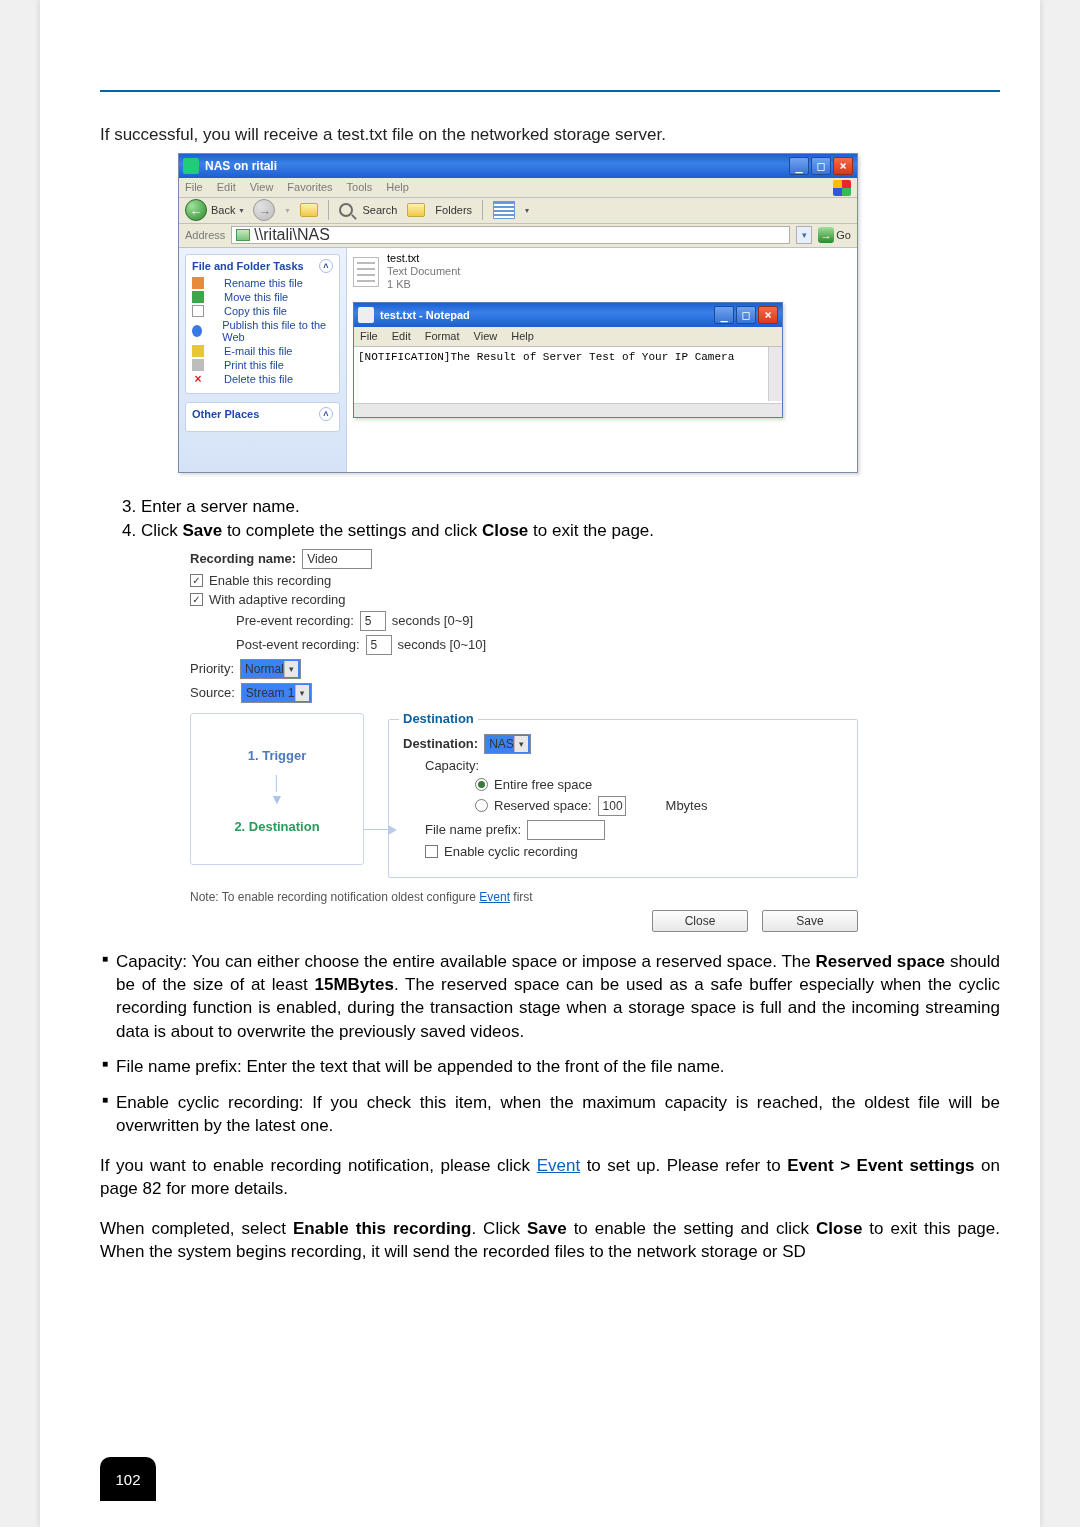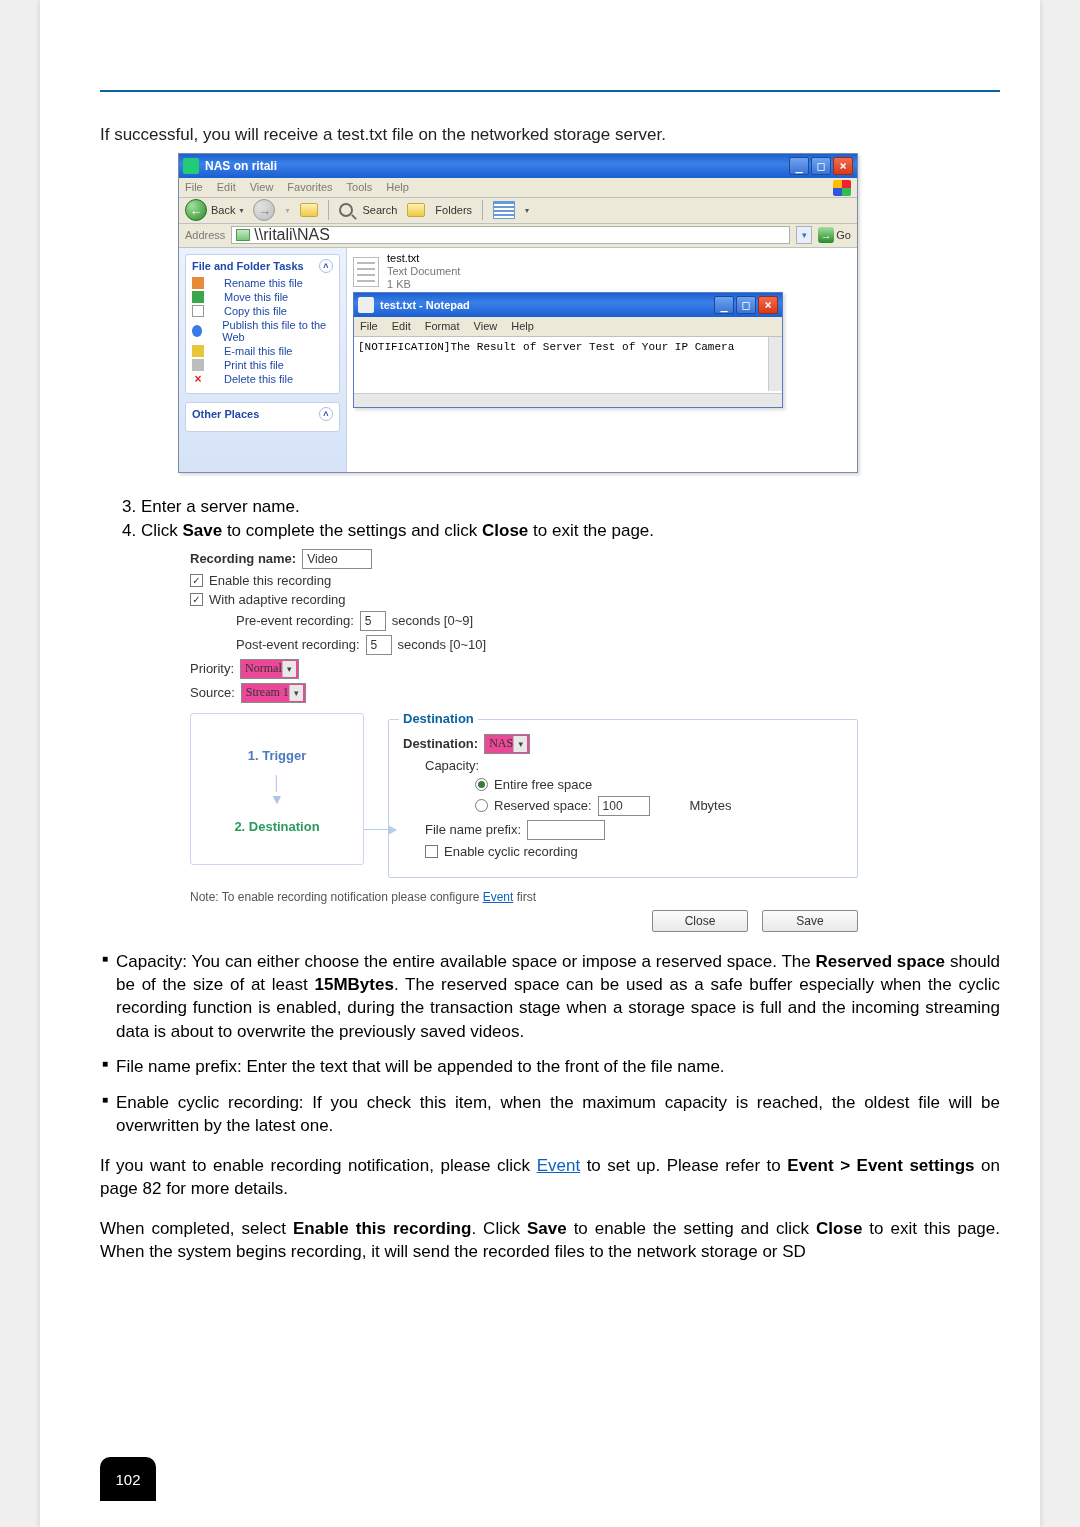--- a/index.html
+++ b/index.html
@@ -144,21 +144,21 @@
     margin:2px 0;}
   .tico{ width:12px;height:12px;display:inline-block;}
   .tico.rename{background:#e78a3a;}
   .tico.move{background:#3aa84a;}
   .tico.copy{background:#fff;border:1px solid #999;}
   .tico.publish{background:#3a7ae7;border-radius:50%;}
   .tico.email{background:#e7c73a;}
   .tico.print{background:#bdbdbd;}
   .tico.delete{color:#d22;font-weight:bold;font-size:12px;display:flex;align-items:center;justify-content:center;}
   .contentpane { flex:1; padding:4px 6px; font-size:11px; position:relative; }
-  .filelisting { display:flex; align-items:center; gap:8px; }
+  .filelisting { display:flex; align-items:center; gap:8px; margin-bottom:10px;}
   .txticon{ width:26px;height:30px; border:1px solid #bbb; background:#fff;
     position:relative;}
   .txticon div{ height:2px;background:#bbb;margin:4px 3px;}
   .filedesc{ color:#333; line-height:1.2;}
   .filedesc .fname{ color:#000;}
   .filedesc .ftype{ color:#777;}
   .filedesc .fsize{ color:#777;}
   
   .notepad {
     width:430px; border:1px solid #5a7ac0; background:#fff; font-size:11px;
@@ -179,21 +179,21 @@
     margin: 6px 0 18px 90px;
     width: 668px;
     font-size: 13px;
     color:#333;
   }
   .row { display:flex; align-items:center; gap:6px; margin:4px 0; }
   .lbl { font-weight:normal; color:#333; }
   .bold { font-weight:bold; }
   .winselect {
     display:inline-flex; align-items:center; border:1px solid #8a8a8a;
-    background:#ec4899; height:20px; font-size:12px; padding:0 2px 0 4px;font-family:Liberation Serif, serif;
+    background:#3b82f6; height:20px; font-size:12px; padding:0 2px 0 4px;
   }
   .winselect .arrow{ width:14px;height:16px;background:#e8e8e8;
     display:flex;align-items:center;justify-content:center;font-size:9px;color:#444;
     border-left:1px solid #bbb;}
   .wininput {
     border:1px solid #8a8a8a; height:20px; padding:0 4px; font-size:12px;
     background:#fff; display:inline-flex; align-items:center;
   }
   .chk { width:13px;height:13px;border:1px solid #777;background:#fff;
     display:inline-flex;align-items:center;justify-content:center;font-size:10px;color:#333;}
@@ -465,39 +465,39 @@
           <div class="row" style="margin-left:22px">
             <span class="lbl">Capacity:</span>
           </div>
           <div class="row" style="margin-left:72px">
             <span class="radio on"></span>
             <span>Entire free space</span>
           </div>
           <div class="row" style="margin-left:72px">
             <span class="radio"></span>
             <span>Reserved space:</span>
-            <span class="wininput" style="width:52px">100</span>
+            <span class="wininput" style="width:28px">100</span>
             <span style="margin-left:34px">Mbytes</span>
           </div>
           <div class="row" style="margin-left:22px">
             <span class="lbl">File name prefix:</span>
             <span class="wininput" style="width:78px"></span>
           </div>
           <div class="row" style="margin-left:22px">
             <span class="chk"></span>
             <span>Enable cyclic recording</span>
           </div>
         </div>
       </div>
 
       <div style="position:absolute;left:174px;top:116px;width:24px;height:1px;background:#b8cce8;" class="arrowhead"></div>
     </div>
 
     <div class="notebelow">
-      <span>Note: To enable recording notification please configure </span><span class="link">Event</span><span> first</span>
+      <span>Note: To enable recording notification oldest configure </span><span class="link">Event</span><span> first</span>
     </div>
     <div class="btnrow">
       <div class="winbutton">Close</div>
       <div class="winbutton">Save</div>
     </div>
   </div>
 
   <div class="bullets">
     <div class="b">
       <span>Capacity: You can either choose the entire available space or impose a reserved space. The </span><b>Reserved space</b><span> should be of the size of at least </span><b>15MBytes</b><span>. The reserved space can be used as a safe buffer especially when the cyclic recording function is enabled, during the transaction stage when a storage space is full and the incoming streaming data is about to overwrite the previously saved videos.</span>

